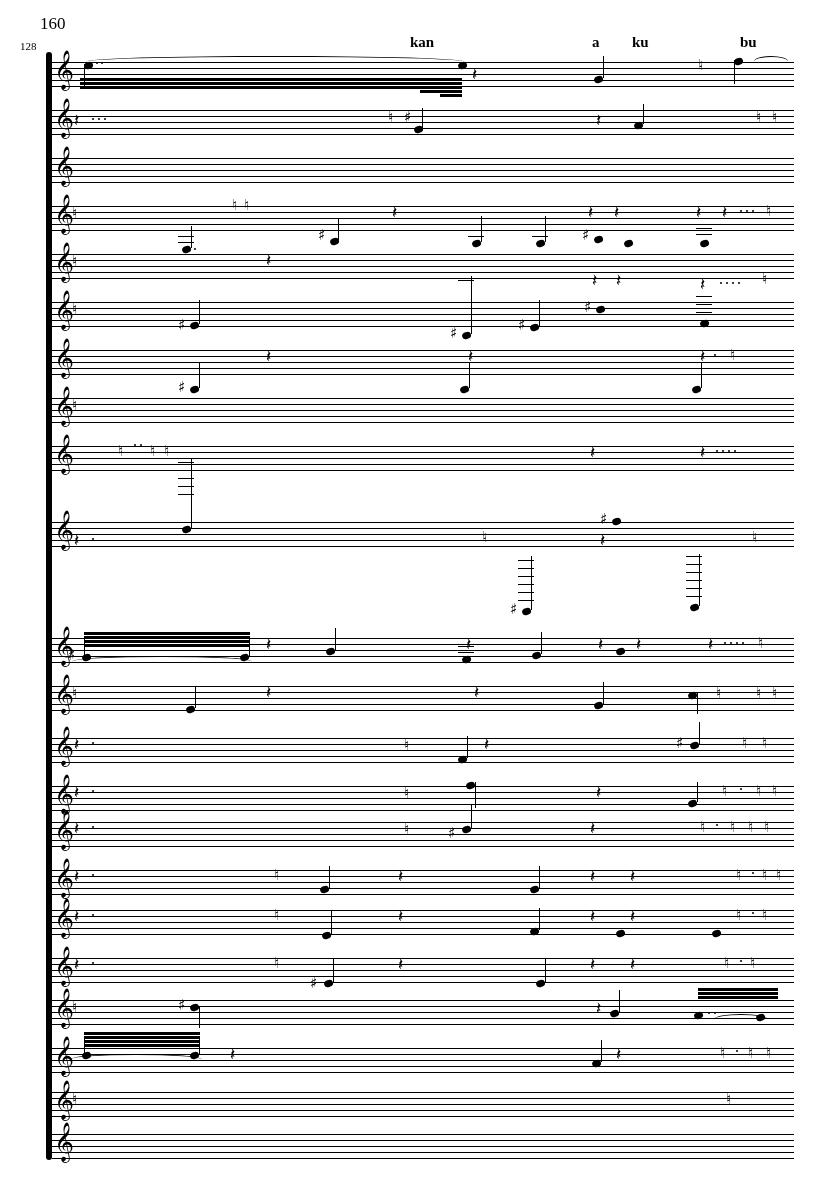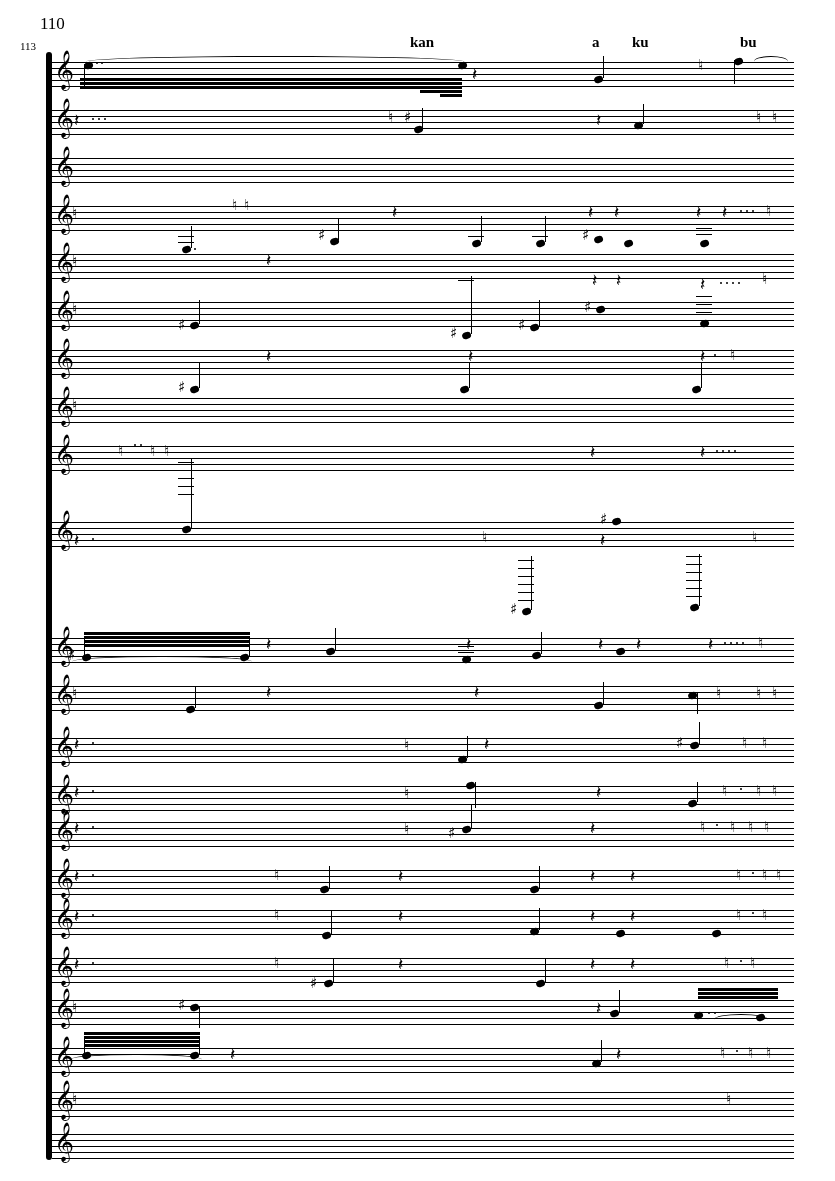--- a/index.html
+++ b/index.html
@@ -133,22 +133,22 @@
     border-left: none;
     border-right: none;
     border-bottom: none;
   }
 </style>
 </head>
 <body>
 
 <div id="page">
 
-  <div class="page-number">110</div>
-  <div class="measure-number">113</div>
+  <div class="page-number">160</div>
+  <div class="measure-number">128</div>
 
   <div class="system-bracket"></div>
 
   <div class="lyric" style="left:410px; top:34px;">kan</div>
   <div class="lyric" style="left:592px; top:34px;">a</div>
   <div class="lyric" style="left:632px; top:34px;">ku</div>
   <div class="lyric" style="left:740px; top:34px;">bu</div>
 
   <div class="staff" style="top:62px;">
     <div class="line"></div>

